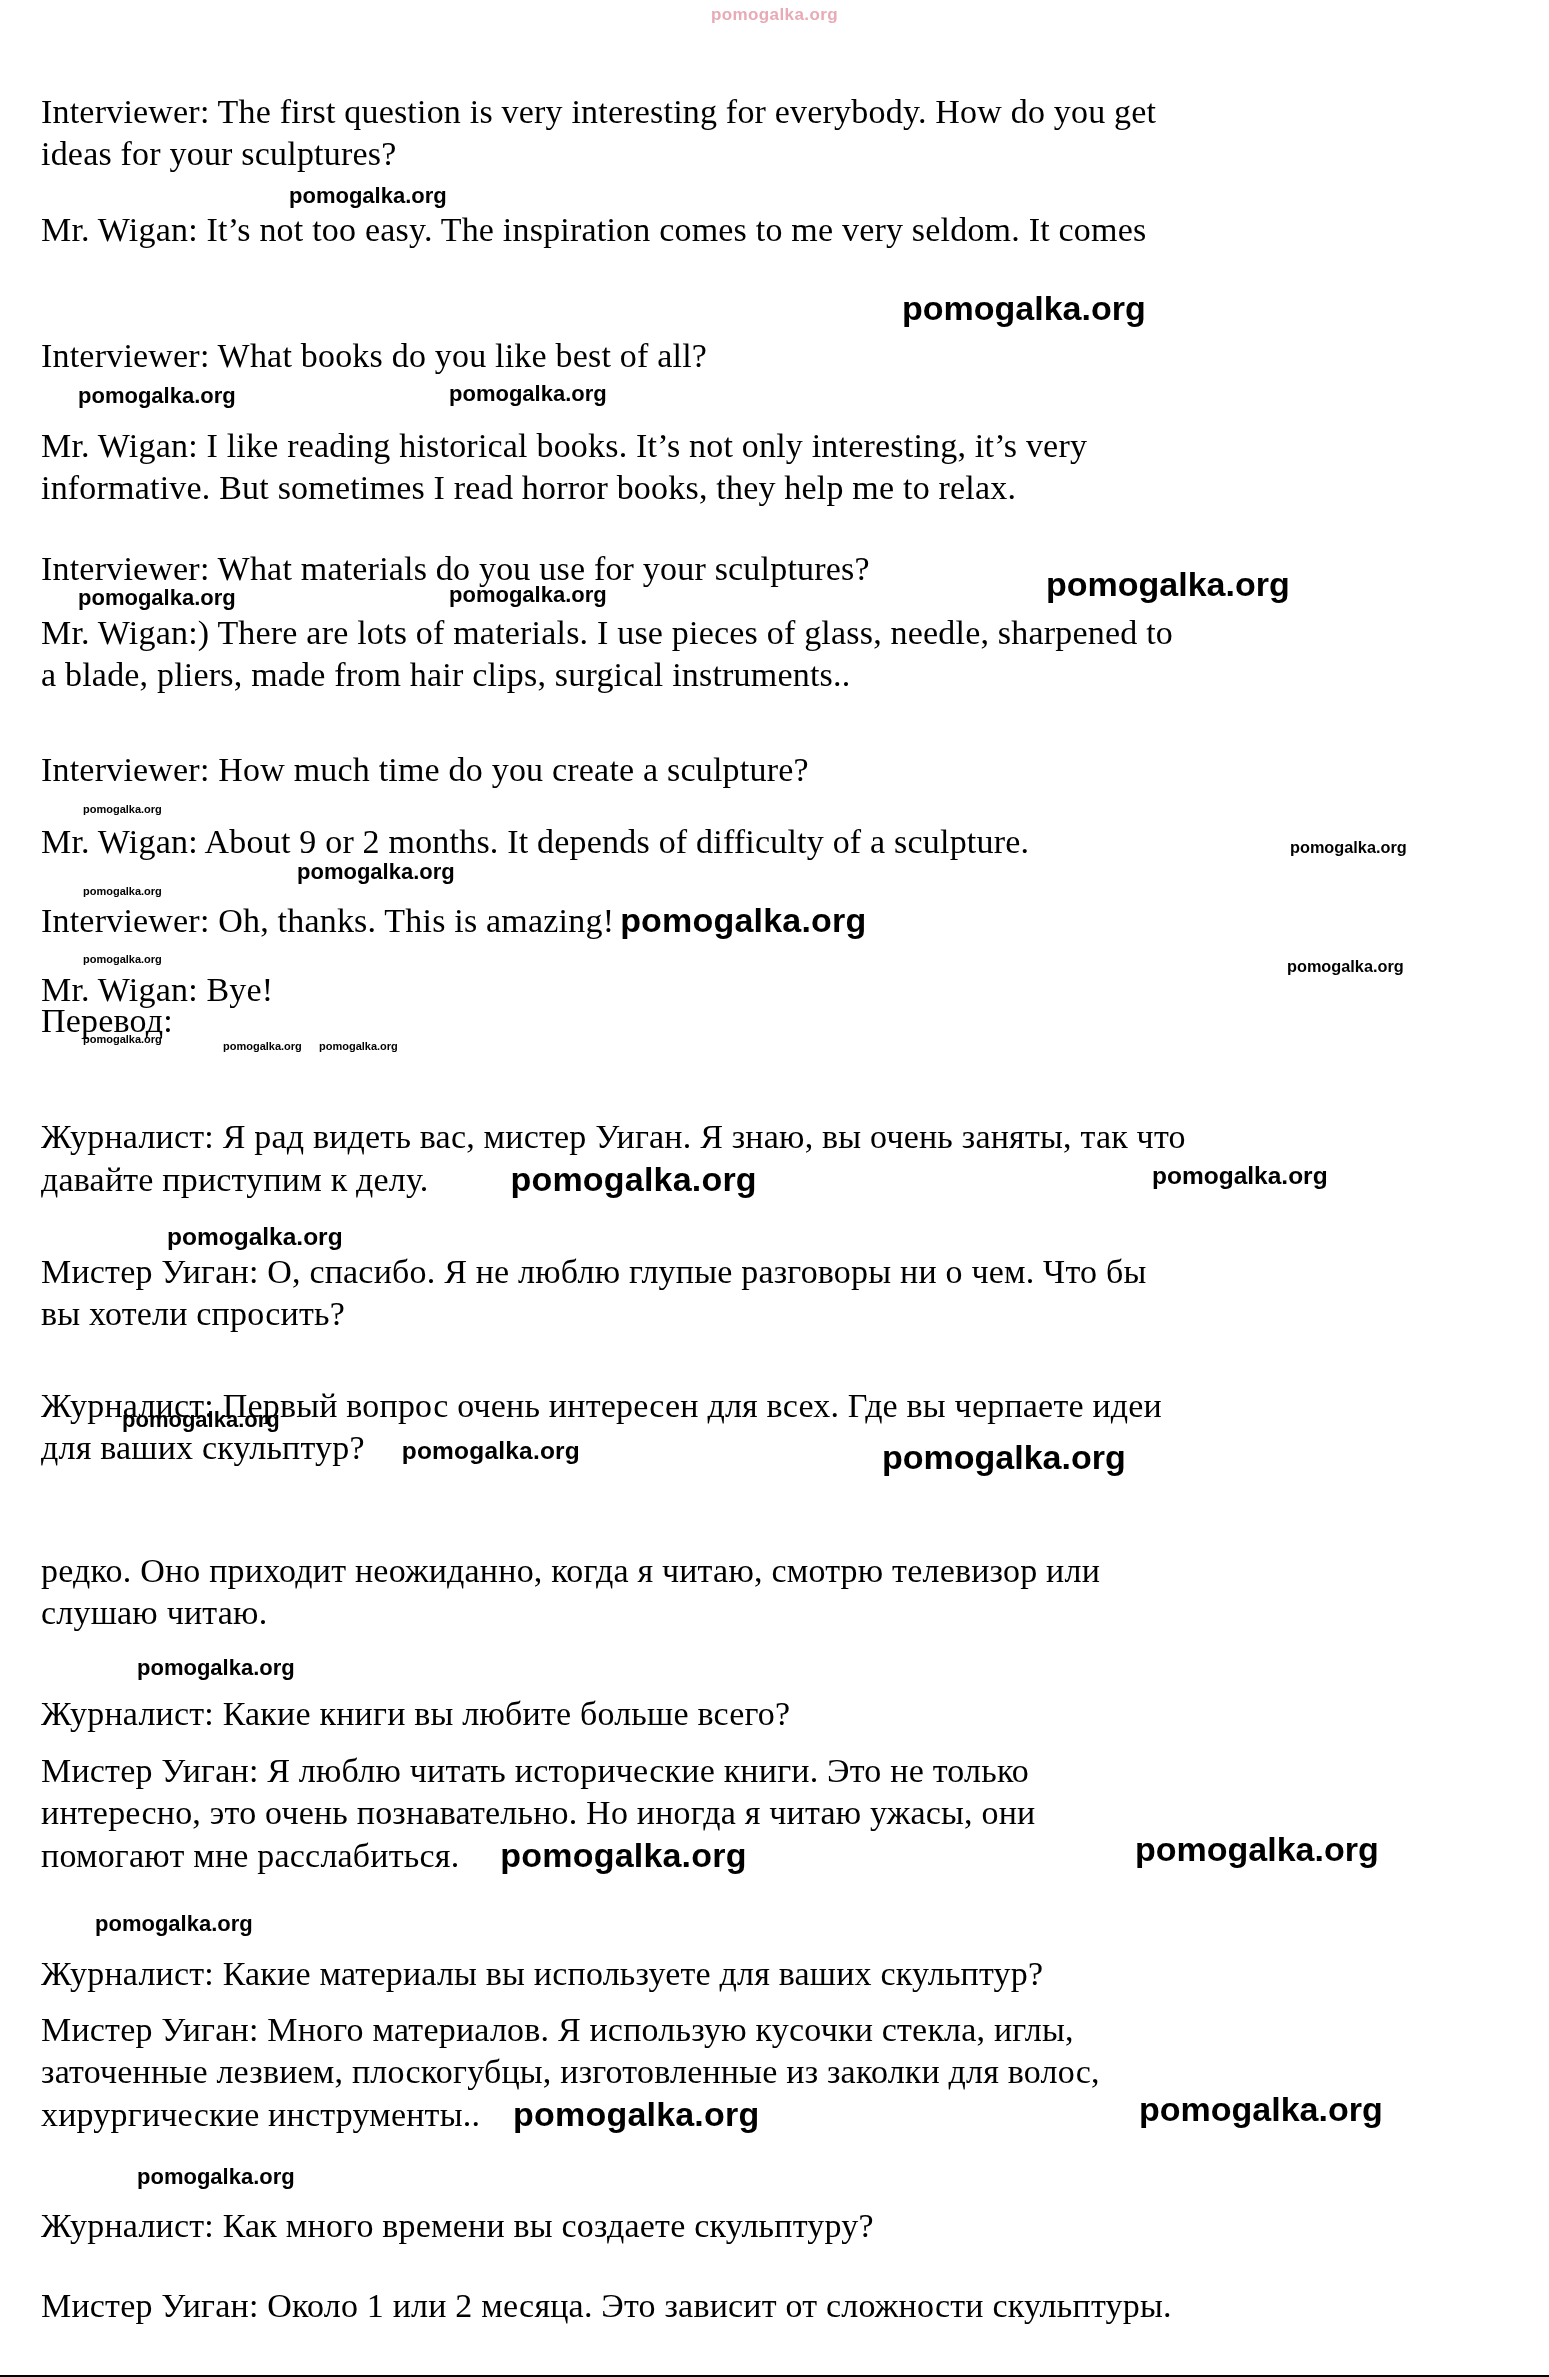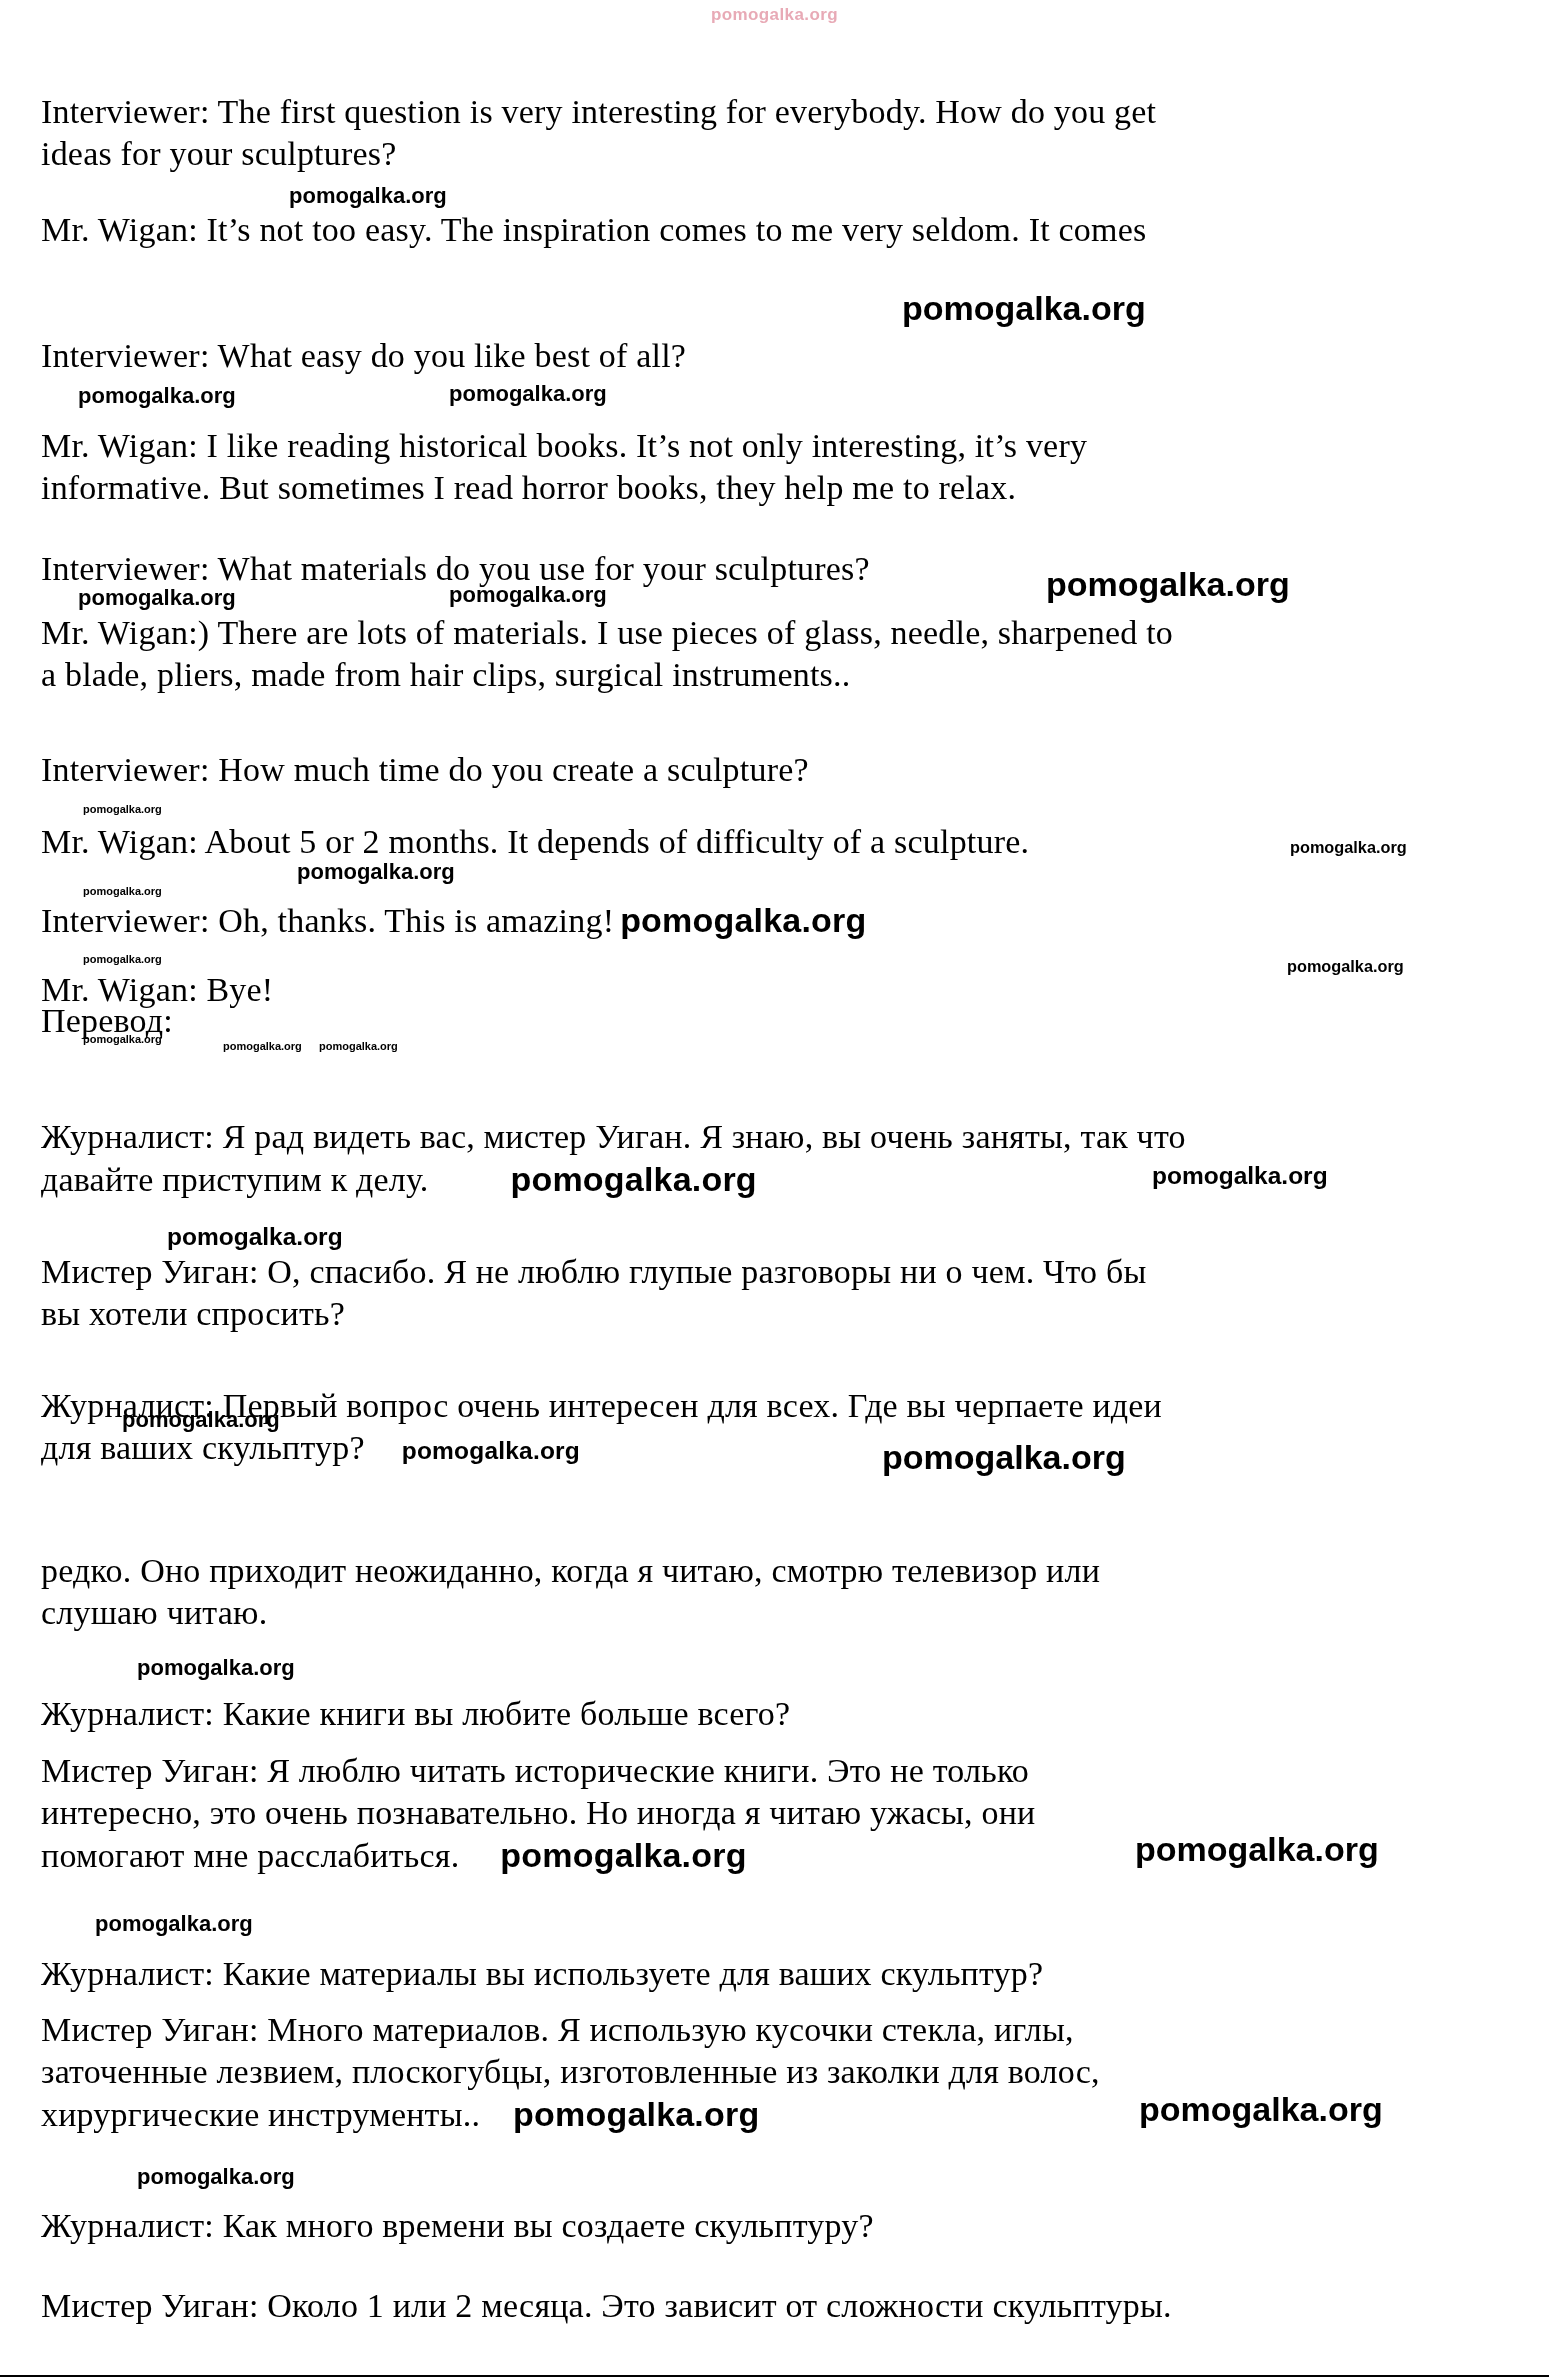--- a/index.html
+++ b/index.html
@@ -69,21 +69,21 @@
 
   <span class="wm size-sm" style="left:289px; top:183px">pomogalka.org</span>
 
   <div class="para" style="top:209px">
     <span>Mr. Wigan: It’s not too easy. The inspiration comes to me very seldom. It comes</span><br>
   </div>
 
   <span class="wm size-xl" style="left:902px; top:289px">pomogalka.org</span>
 
   <div class="para" style="top:335px">
-    <span>Interviewer: What easy do you like best of all?</span>
+    <span>Interviewer: What books do you like best of all?</span>
   </div>
 
   <span class="wm size-sm" style="left:78px; top:383px">pomogalka.org</span>
   <span class="wm size-sm" style="left:449px; top:381px">pomogalka.org</span>
 
   <div class="para" style="top:425px">
     <span>Mr. Wigan: I like reading historical books. It’s not only interesting, it’s very</span><br>
     <span>informative. But sometimes I read horror books, they help me to relax.</span>
   </div>
 
@@ -100,21 +100,21 @@
     <span>a blade, pliers, made from hair clips, surgical instruments..</span>
   </div>
 
   <div class="para" style="top:749px">
     <span>Interviewer: How much time do you create a sculpture?</span>
   </div>
 
   <span class="wm size-tiny" style="left:83px; top:803px">pomogalka.org</span>
 
   <div class="para" style="top:821px">
-    <span>Mr. Wigan: About 5 or 2 months. It depends of difficulty of a sculpture.</span>
+    <span>Mr. Wigan: About 9 or 2 months. It depends of difficulty of a sculpture.</span>
   </div>
 
   <span class="wm size-xs" style="left:1290px; top:838px">pomogalka.org</span>
   <span class="wm size-sm" style="left:297px; top:859px">pomogalka.org</span>
   <span class="wm size-tiny" style="left:83px; top:885px">pomogalka.org</span>
 
   <div class="para" style="top:899px">
     <span>Interviewer: Oh, thanks. This is amazing!</span><span class="wmi size-xl" style="margin-left:6px">pomogalka.org</span>
   </div>
 

